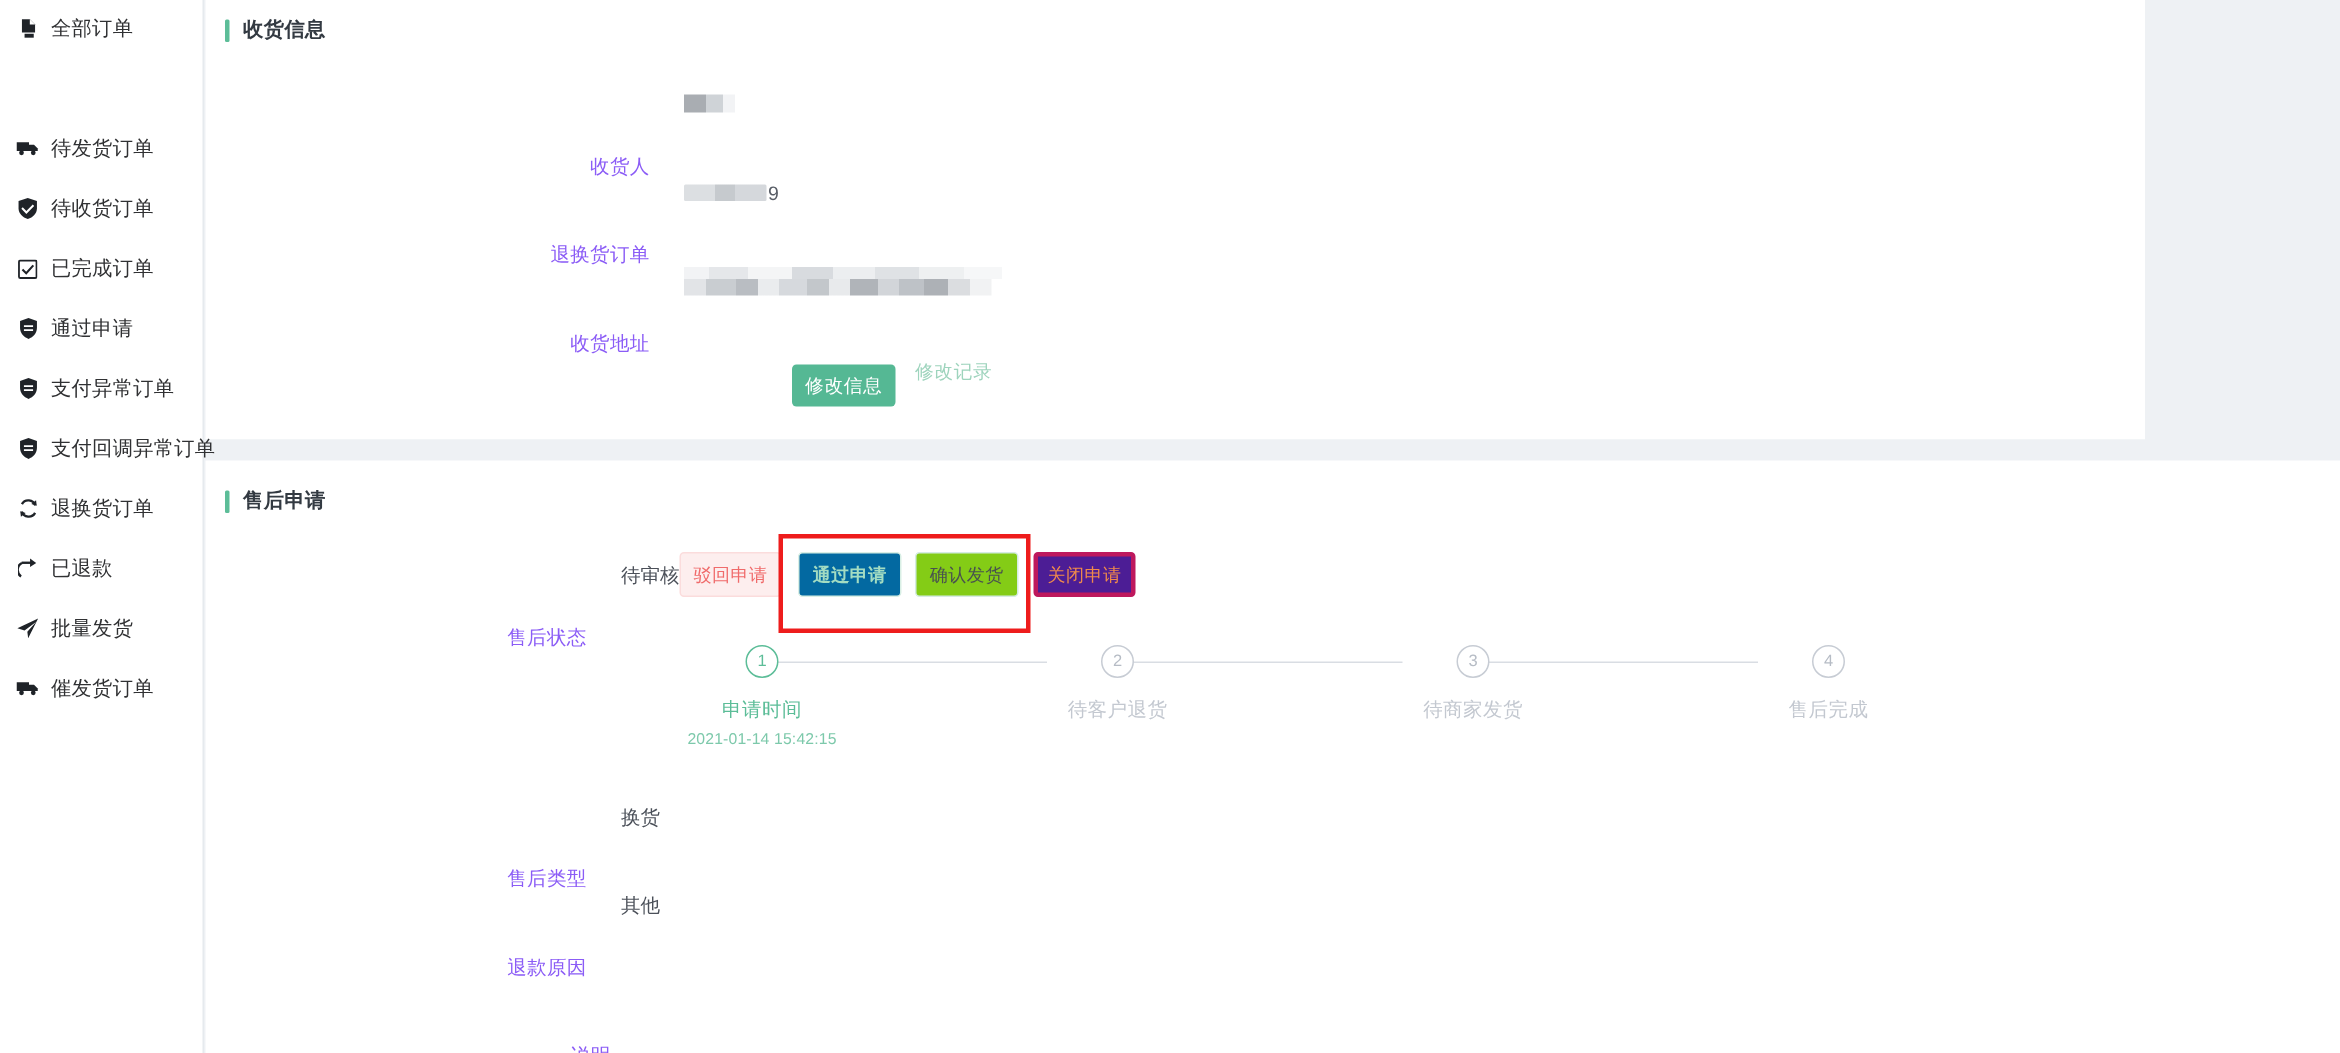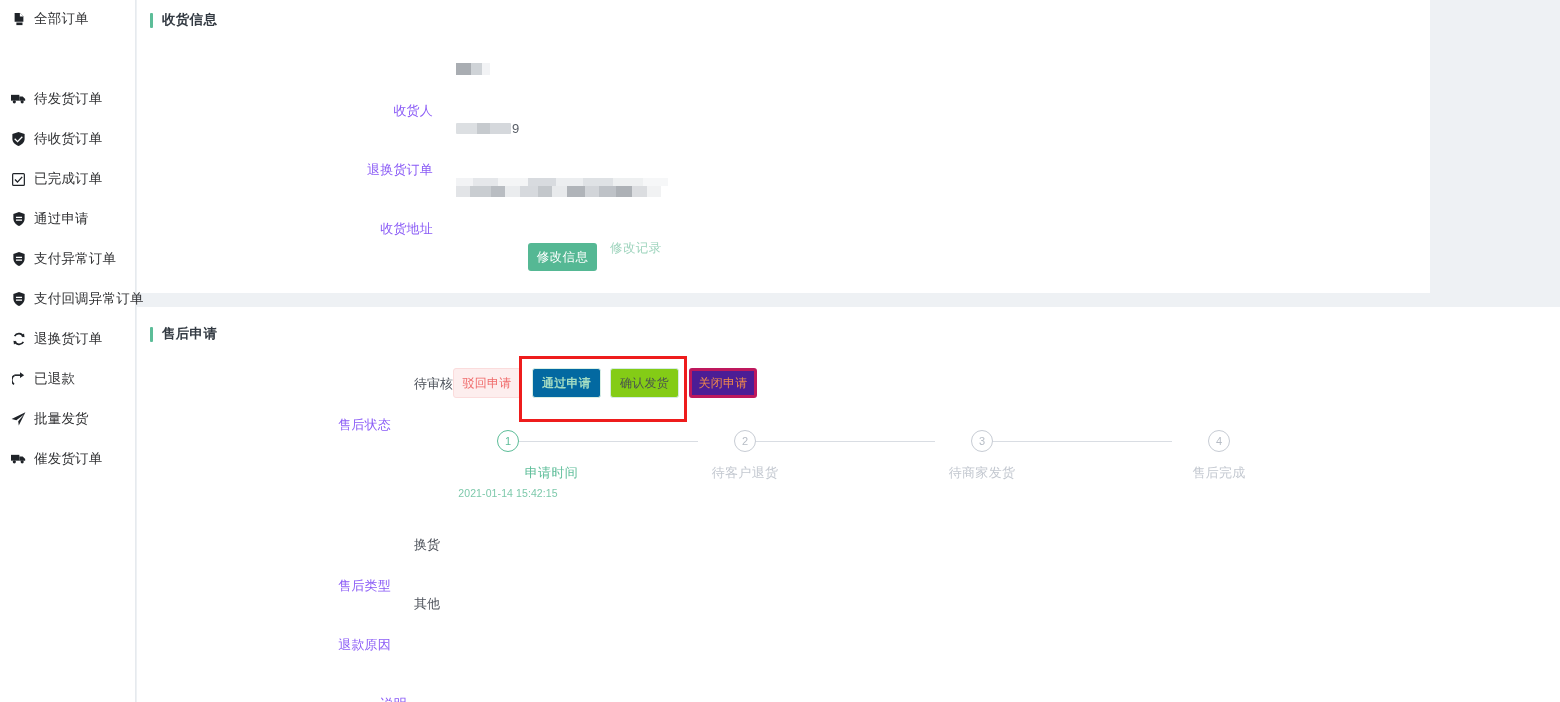--- a/index.html
+++ b/index.html
@@ -191,21 +191,21 @@
     line-height: 20px;
     text-align: center;
   }
   .step.active .circ { border-color: #5cbd98; color: #5cbd98; }
   .step-lab {
     margin-top: 12px;
     font-size: 13px;
     color: #c3c8d0;
     letter-spacing: .3px;
   }
-  .step.active .step-lab { color: #5cbd98; text-align: right; }
+  .step.active .step-lab { color: #5cbd98; }
   .step-time {
     margin-top: 5px;
     font-size: 10.5px;
     color: #7dc9ab;
     letter-spacing: .1px;
   }
 </style>
 </head>
 <body>
 

